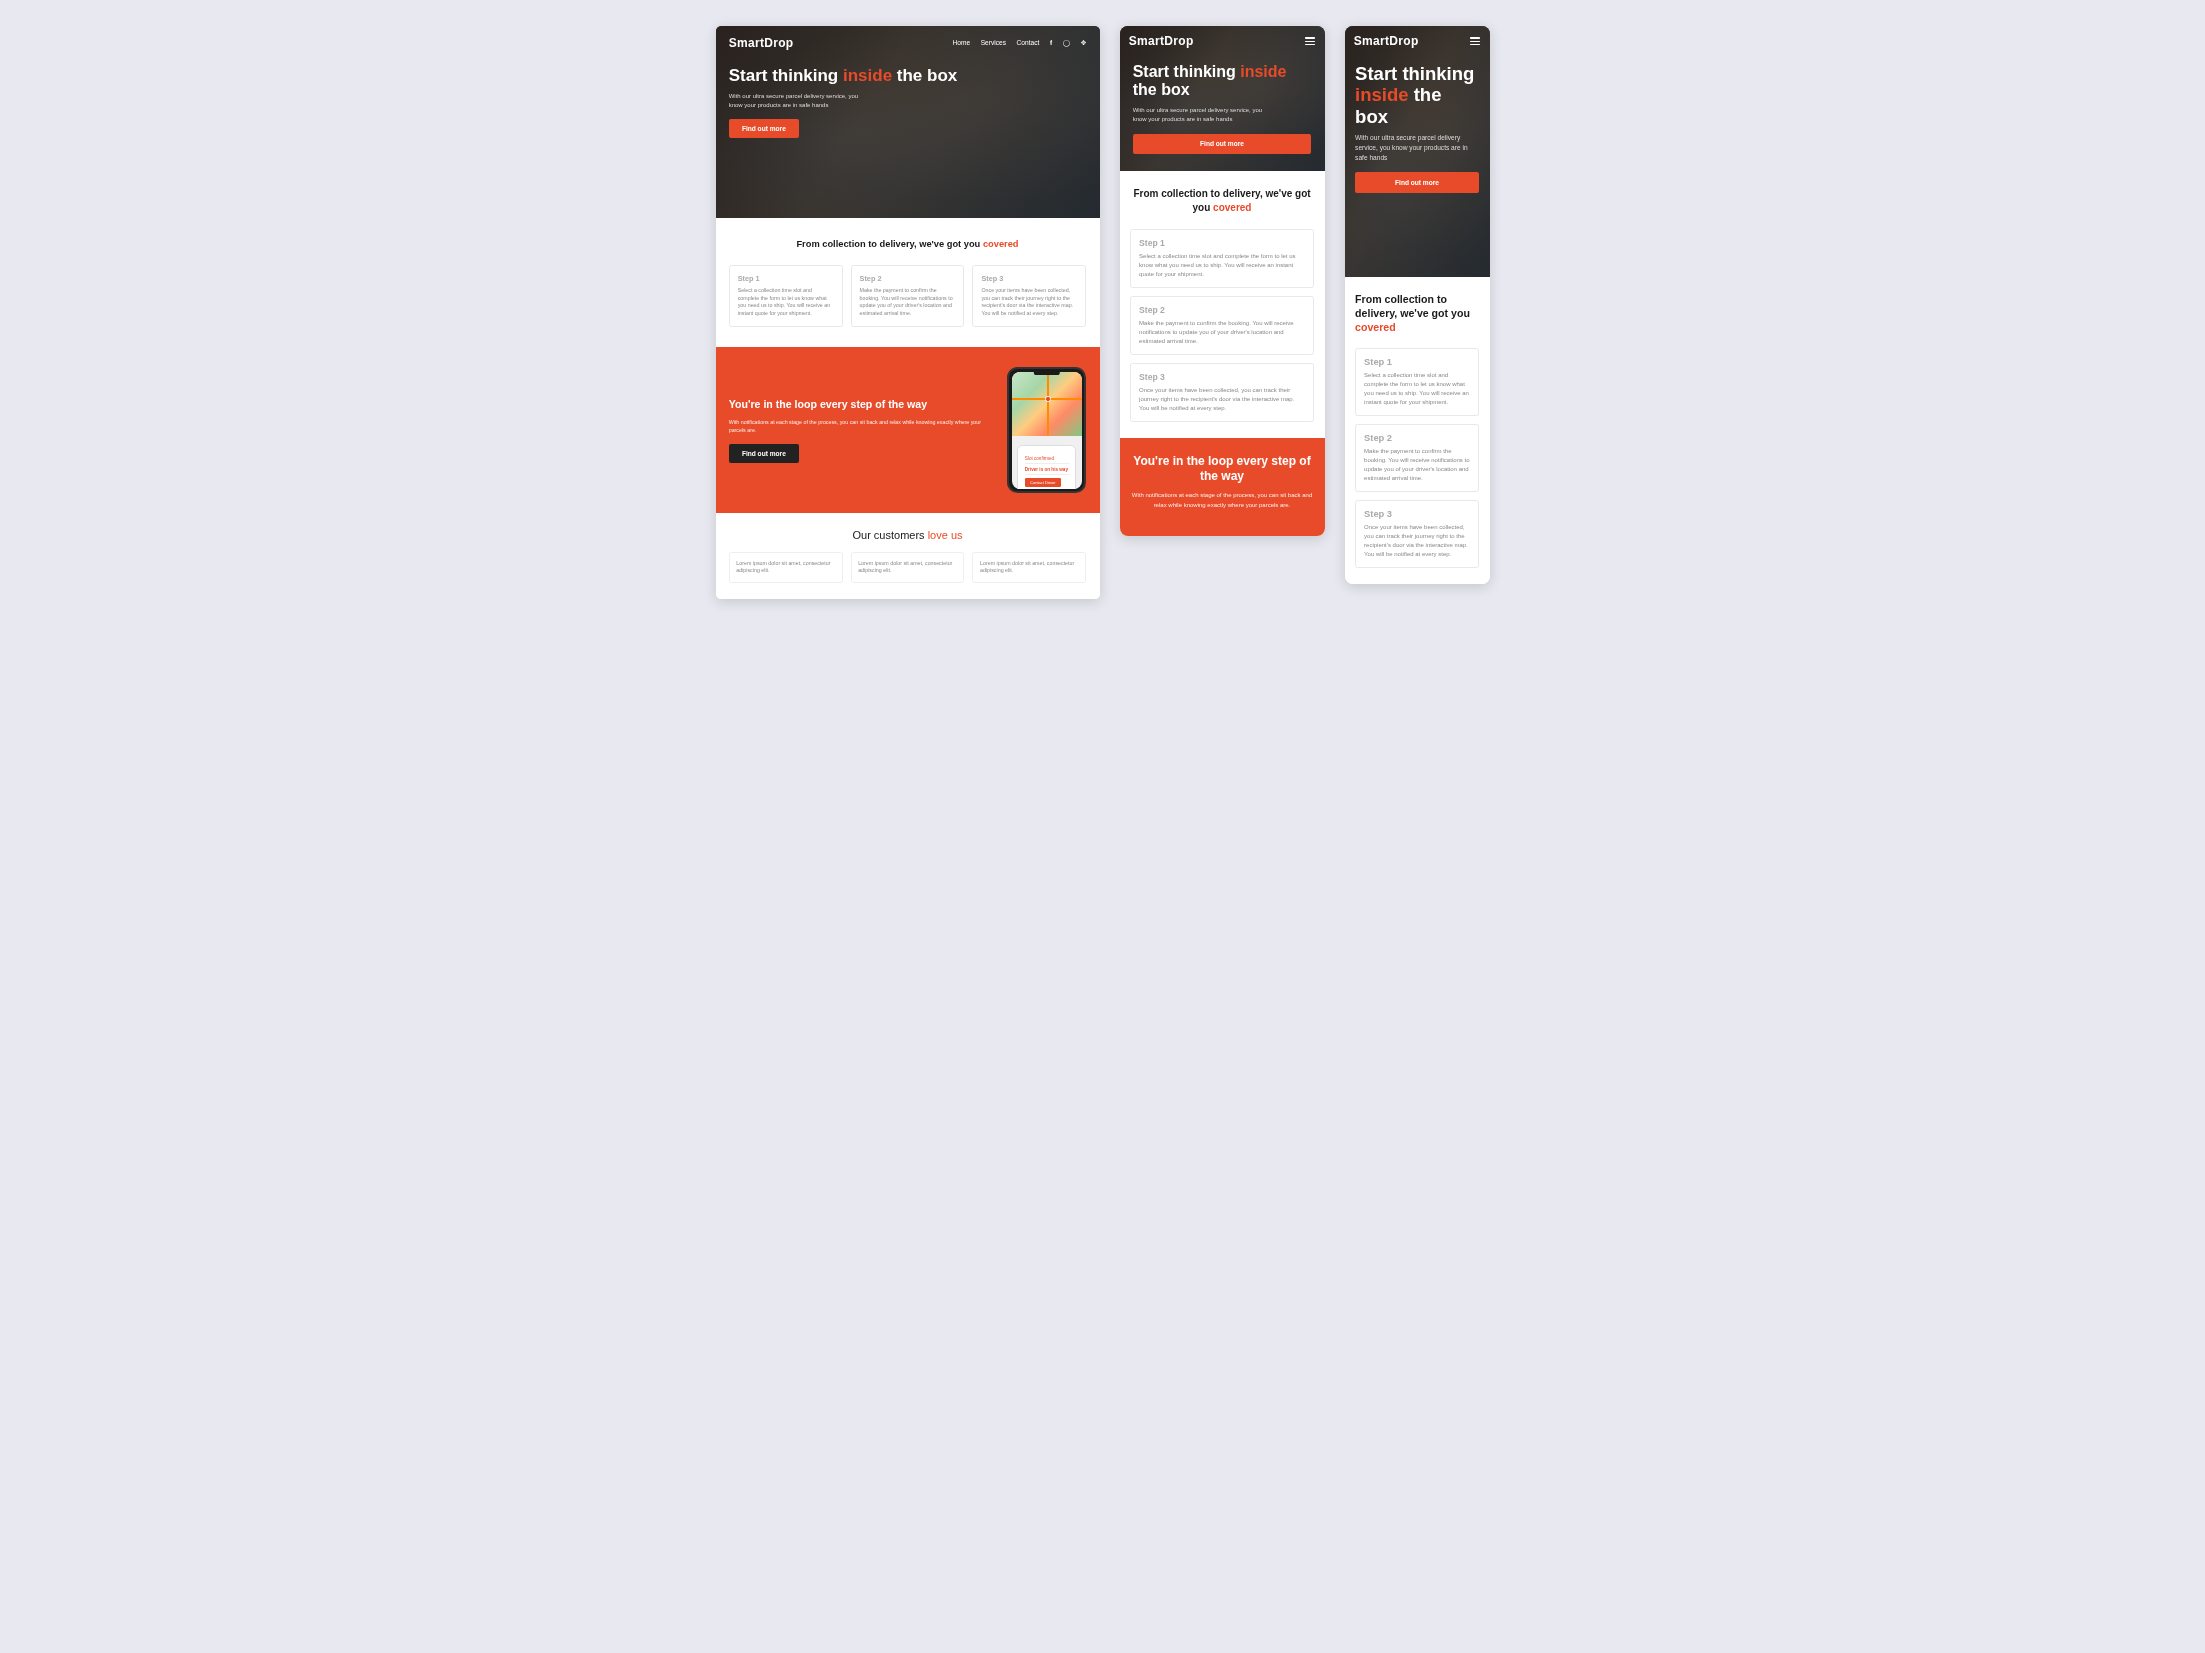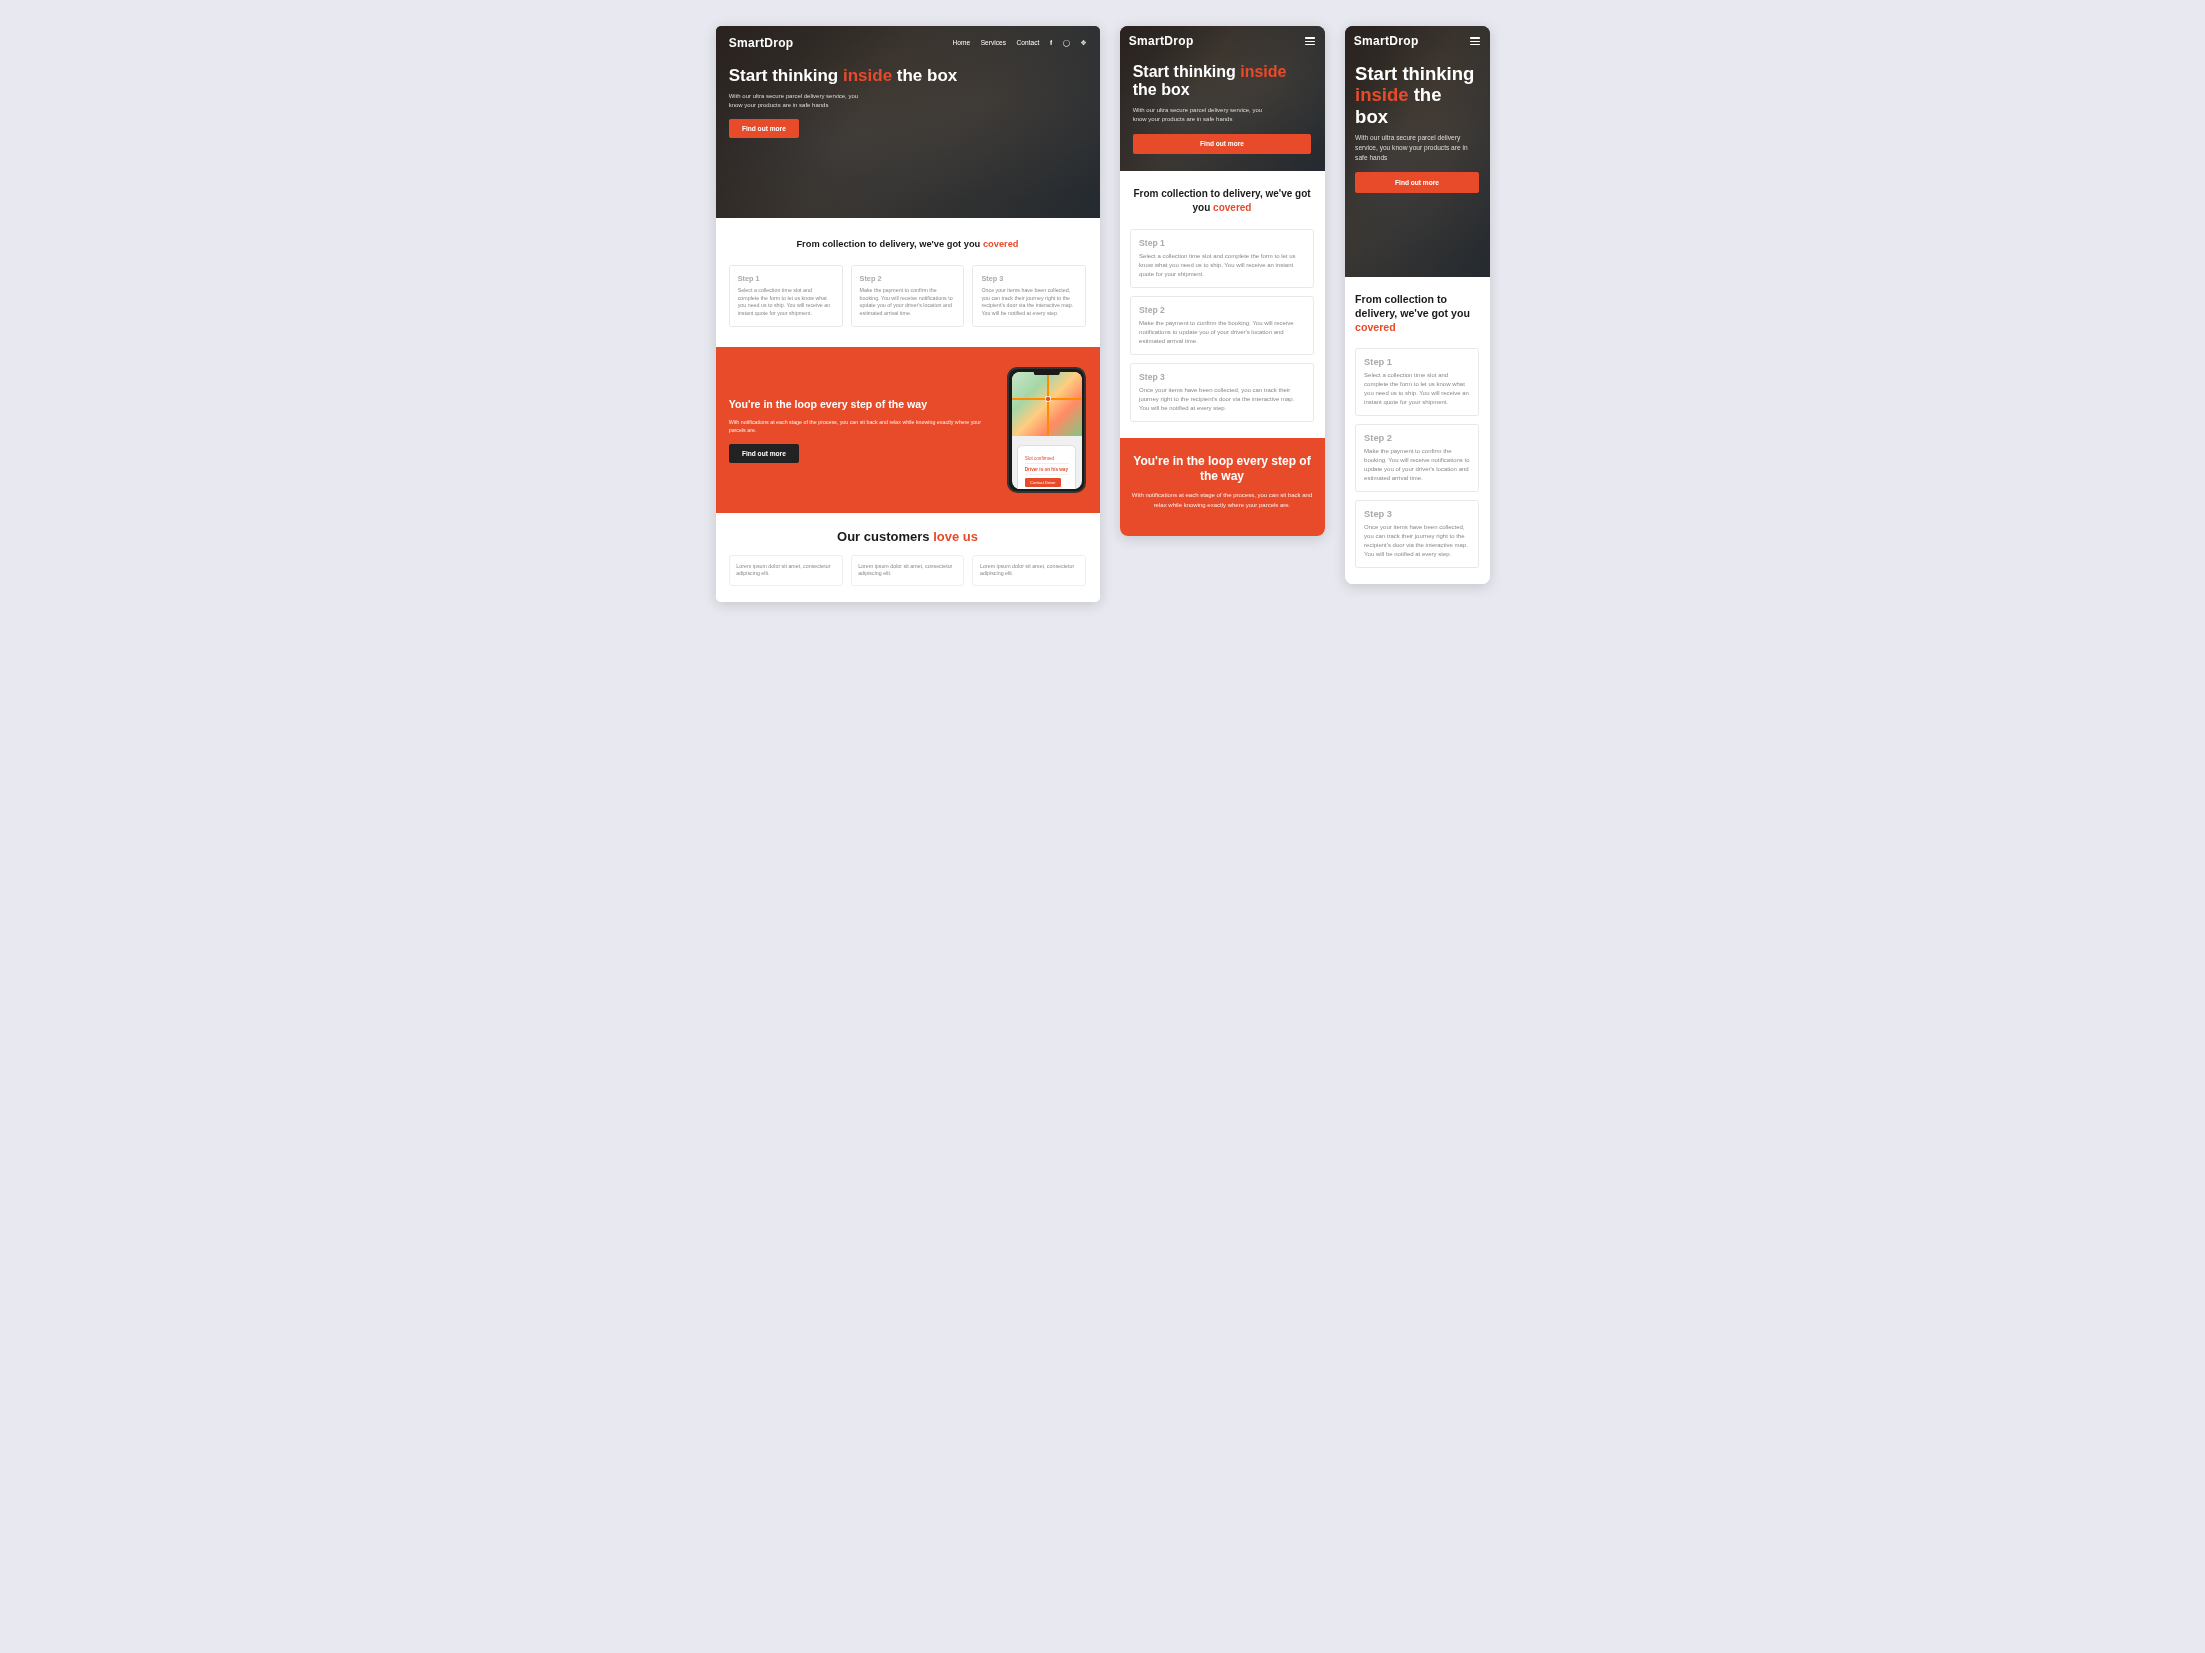--- a/index.html
+++ b/index.html
@@ -371,22 +371,22 @@
       padding: 4px 5.3px;
     }
 
     
     .customers-section {
       padding: 16px 13.2px;
       background: #fff;
     }
     .customers-title {
       text-align: center;
-      font-size: 13px;
-      font-weight: 700;
+      font-size: 11px;
+      font-weight: 400;
       color: #1a1a1a;
       margin-bottom: 10.6px;
     }
     .testimonials-row {
       display: flex;
       gap: 8px;
     }
     .testimonial-card {
       flex: 1;
       padding: 6.6px;

